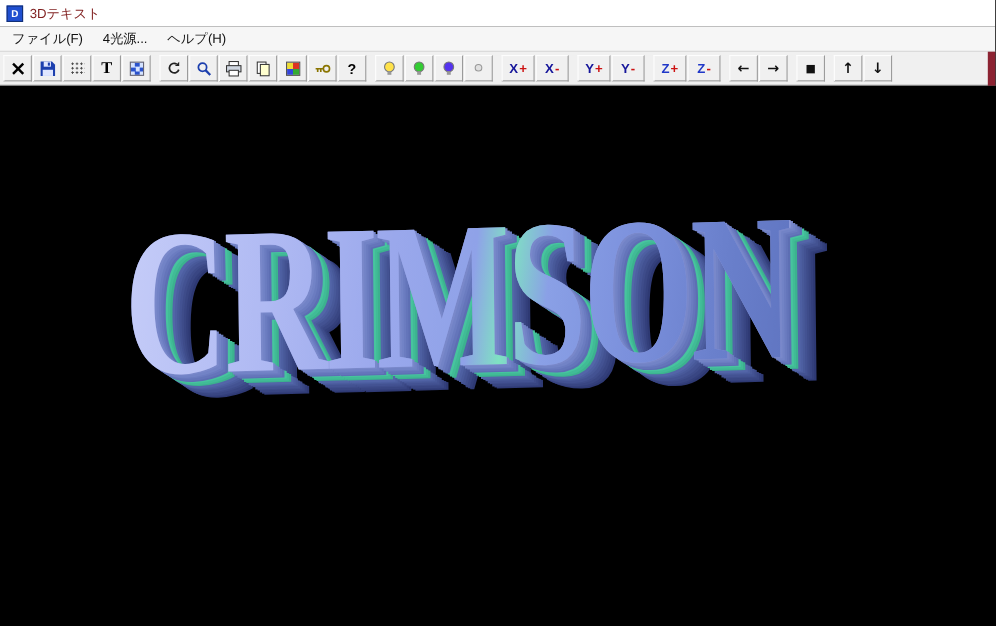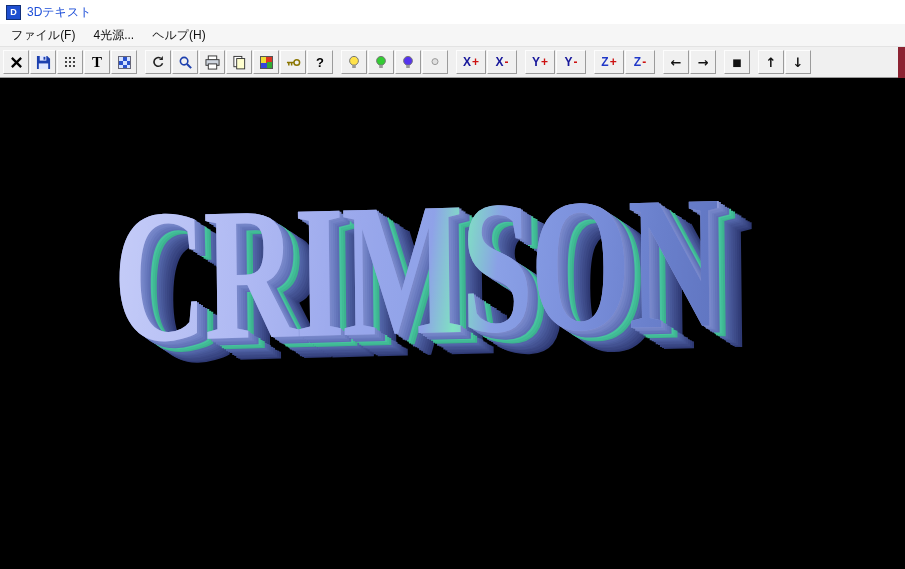--- a/index.html
+++ b/index.html
@@ -3,21 +3,21 @@
 <meta charset="utf-8">
 <style>
   * { margin:0; padding:0; box-sizing:border-box; }
   html,body { width:905px; height:569px; overflow:hidden; background:#000; }
   body { font-family:"Liberation Sans","DejaVu Sans",sans-serif; font-size:12px; color:#000; }
 
   
   .titlebar { height:24px; background:#ffffff; display:flex; align-items:center; padding:0 6px; gap:6px; position:relative; }
   .app-icon { width:15px; height:15px; background:#1f4fd0; border:1px solid #123077; color:#fff;
               font-size:9px; font-weight:bold; display:flex; align-items:center; justify-content:center; }
-  .title-text { font-size:12px; color:#1d4ed8; }
+  .title-text { font-size:12px; color:#7f1d1d; }
 
   .menubar { height:23px; background:#f6f6f6; display:flex; align-items:stretch; padding-left:2px; border-bottom:1px solid #e3e3e3;text-align:center; }
   .menu-item { display:flex; align-items:center; padding:0 9px; font-size:12px; color:#111; cursor:default; }
 
   .toolbar { height:31px; background:#f0f0f0; display:flex; align-items:center; padding:0 3px; border-bottom:1px solid #9a9a9a; position:relative; }
   .tb { width:26px; height:24px; margin-right:1px; background:#f0f0f0; border:1px solid; border-color:#fdfdfd #9b9b9b #9b9b9b #fdfdfd;
         display:flex; align-items:center; justify-content:center; padding:0; cursor:default; font-family:"Liberation Sans",sans-serif; }
   .gap { width:7px; height:1px; }
   .t-label { font-family:"Liberation Serif",serif; font-weight:bold; font-size:15px; color:#000; }
   .q-label { font-weight:bold; font-size:13px; color:#000; }

